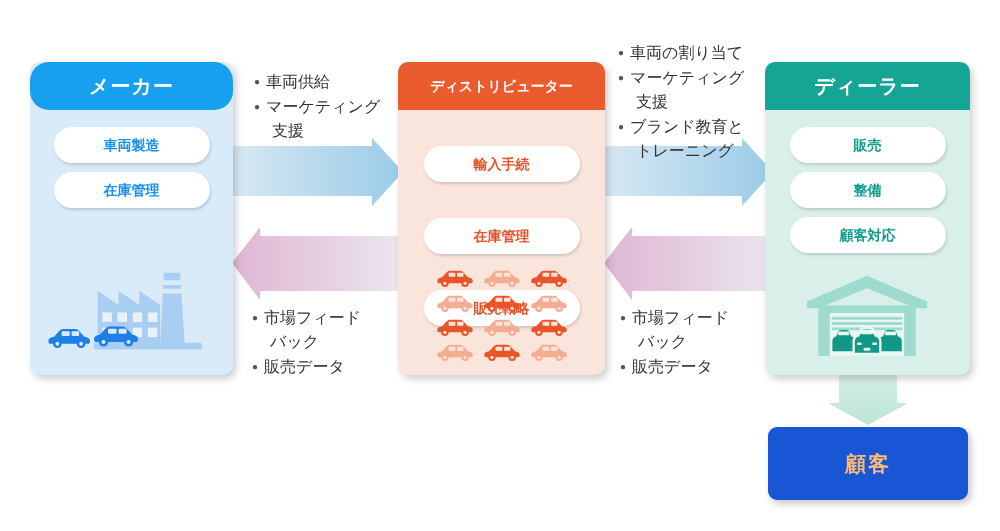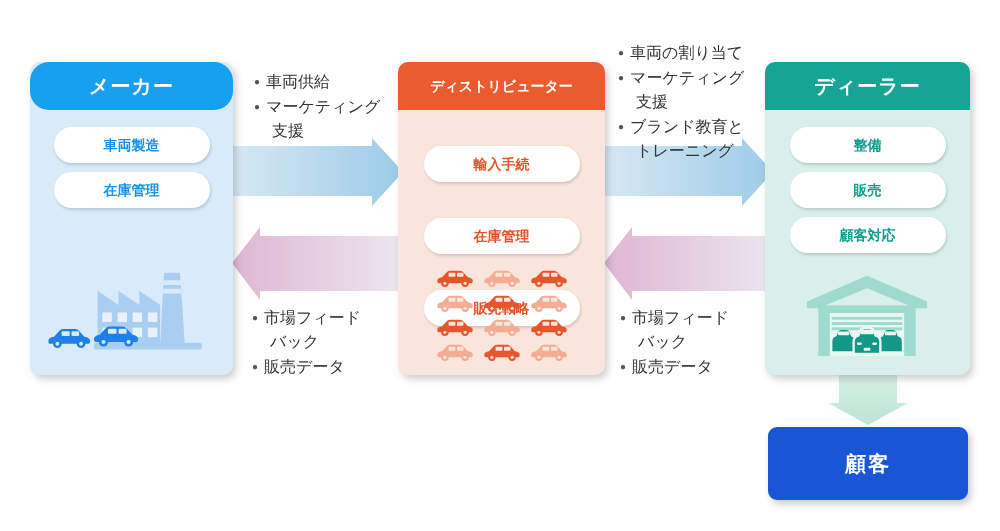--- a/index.html
+++ b/index.html
@@ -36,21 +36,21 @@
   .notes{position:absolute;z-index:2;margin:0;padding:0;list-style:none;
          color:var(--annotation_text);font-size:16px;line-height:24px;}
   .notes li{padding-left:18px;text-indent:-18px;white-space:pre-line;margin:0 0 1px 0;}
   .notes li::before{content:"●";font-size:10px;color:#555;margin-right:6px;vertical-align:2px;}
   .notes.n-a{left:254px;top:70px;width:146px;}
   .notes.n-b{left:618px;top:22px;width:152px;margin-top:19px;}
   .notes.n-c{left:252px;top:306px;width:146px;}
   .notes.n-d{left:620px;top:306px;width:146px;}
   .customer{position:absolute;left:768px;top:427px;width:200px;height:73px;z-index:2;
             background:var(--customer_bg);border-radius:9px;box-shadow:3px 4px 7px rgba(80,80,90,.3);
-            color:#ffffff;font-weight:bold;font-size:21px;text-align:center;line-height:73px;
+            color:#fdba74;font-weight:bold;font-size:21px;text-align:center;line-height:73px;
             letter-spacing:2px;}
 </style>
 </head>
 <body>
 
 <div class="stage">
 
   <svg class="arrows" width="1000" height="531" viewBox="0 0 1000 531" xmlns="http://www.w3.org/2000/svg">
     <defs>
       <linearGradient id="gBlue" x1="0" y1="0" x2="1" y2="0">
@@ -234,22 +234,22 @@
     <circle cx="11.5" cy="19" r="4.6"></circle>
     <circle cx="36.5" cy="19" r="4.6"></circle>
     <circle class="hub" cx="11.5" cy="19" r="2"></circle>
     <circle class="hub" cx="36.5" cy="19" r="2"></circle>
   </svg>
       </div>
   </section>
 
   <section class="panel dealer">
     <header class="panel-header">ディーラー</header>
+    <div class="pill">販売</div>
     <div class="pill">整備</div>
-    <div class="pill">販売</div>
     <div class="pill">顧客対応</div>
     <div class="panel-icon garage-icon">
       <svg width="124" height="88" viewBox="0 0 130 92" xmlns="http://www.w3.org/2000/svg">
         <g fill="var(--garage_fill)">
           <polygon points="2,33 65,6 128,33 128,40 116,40 65,19 14,40 2,40"></polygon>
           <rect x="14" y="37" width="102" height="53"></rect>
         </g>
         <rect x="26" y="45" width="78" height="45" fill="var(--garage_interior)"></rect>
         <g fill="var(--garage_fill)">
           <rect x="28" y="49" width="74" height="3"></rect>

